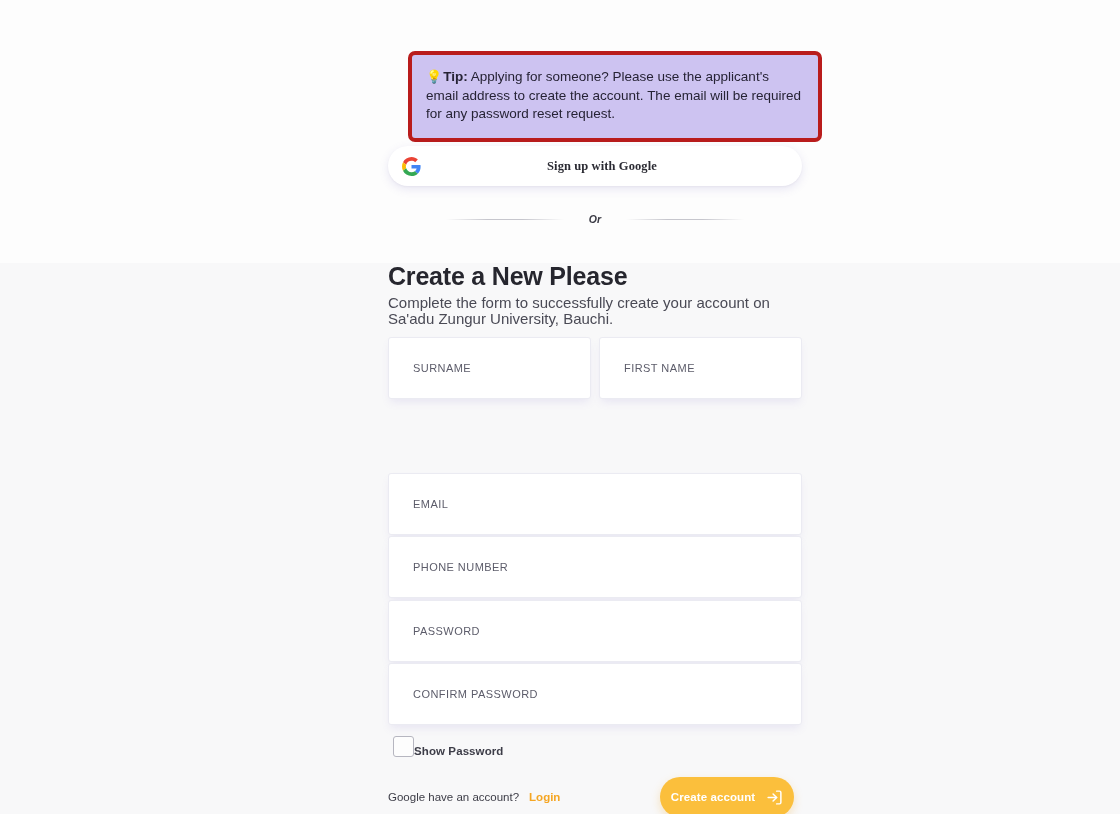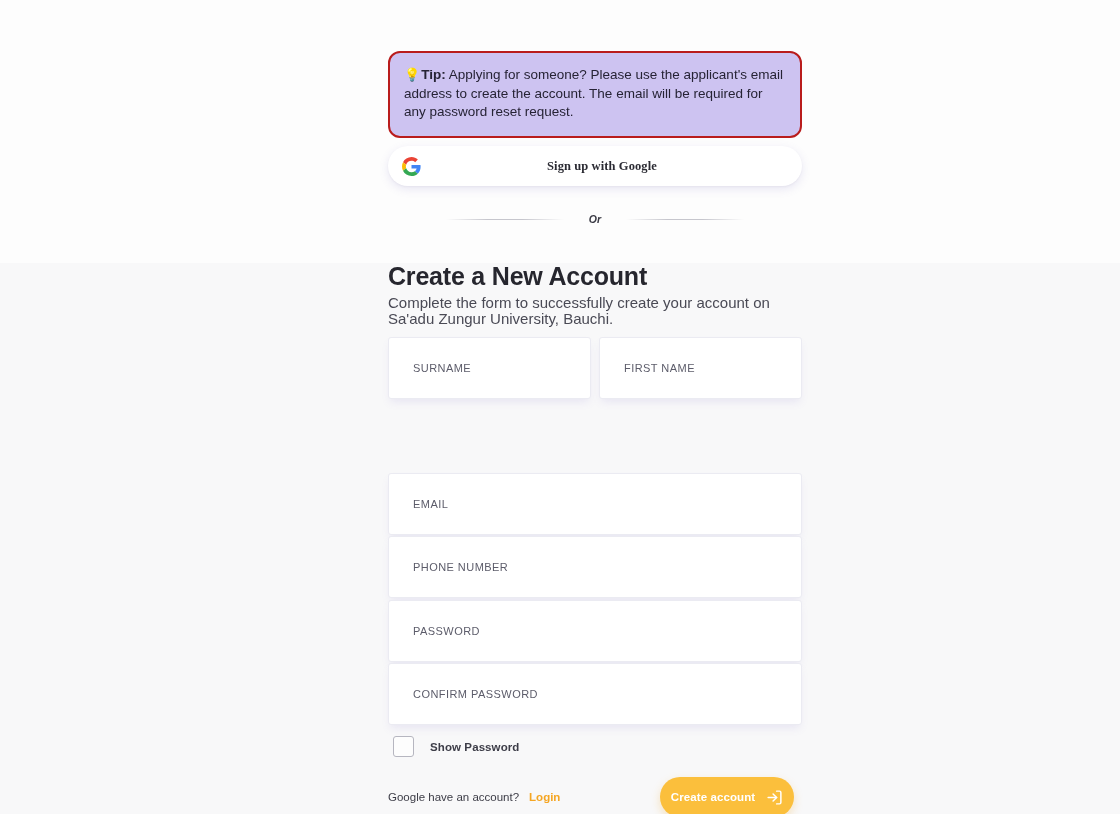--- a/index.html
+++ b/index.html
@@ -36,26 +36,27 @@
   .col {
     position: absolute;
     left: 388px;
     width: 414px;
   }
 
   
   #tip-banner {
     top: 51px;
     background: #cdc3f1;
-    border: 2px solid #b91c1c;
-    border-radius: 12px;
+    border: 4px solid #b91c1c;
+    border-radius: 7px;
     padding: 13px 16px 14px 14px;
     color: #262335;
     font-size: 13.5px;
     line-height: 18.5px;
+    margin-left: 20px;
   }
   #tip-banner .bulb {
     font-size: 13px;
     margin-right: 1px;
   }
   #tip-banner b { font-weight: 700; }
 
   
   #google-btn {
     top: 146px;
@@ -157,22 +158,22 @@
   #f-phone      { left: 388px; top: 536px; width: 414px; }
   #f-password   { left: 388px; top: 600px; width: 414px; }
   #f-confirm    { left: 388px; top: 663px; width: 414px; }
 
   
   #show-password-row {
     position: absolute;
     left: 393px;
     top: 736px;
     display: flex;
-    align-items: center;
-    gap: 16px;
+    align-items: flex-end;
+    gap: 0;
     cursor: pointer;
   }
   #show-password-box {
     width: 21px;
     height: 21px;
     border: 1px solid #b6b6c0;
     border-radius: 3px;
     background: #fdfdfd;
   }
   #show-password-label {
@@ -243,21 +244,21 @@
     </svg>
     <span class="g-label">Sign up with Google</span>
   </div>
 
   <div class="col" id="or-divider">
     <span class="rule"></span>
     <span class="or-text">Or</span>
     <span class="rule"></span>
   </div>
 
-  <div class="col" id="form-title">Create a New Account</div>
+  <div class="col" id="form-title">Create a New Please</div>
   <div class="col" id="form-subtitle">Complete the form to successfully create your account on Sa'adu Zungur University, Bauchi.</div>
 
   <div class="field" id="f-surname">
     <span class="ph">SURNAME</span>
   </div>
   <div class="field" id="f-firstname">
     <span class="ph">FIRST NAME</span>
   </div>
   <div class="field" id="f-email">
     <span class="ph">EMAIL</span>

